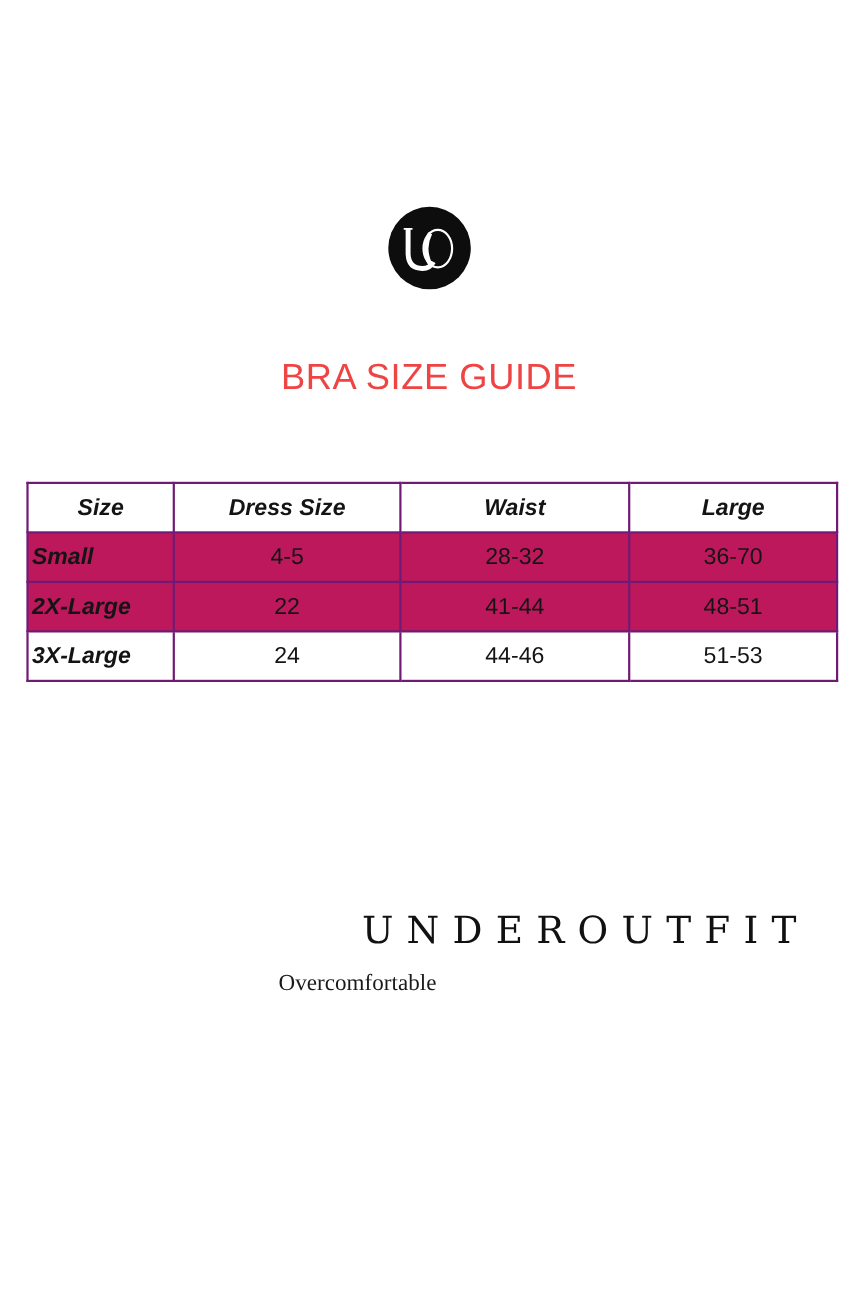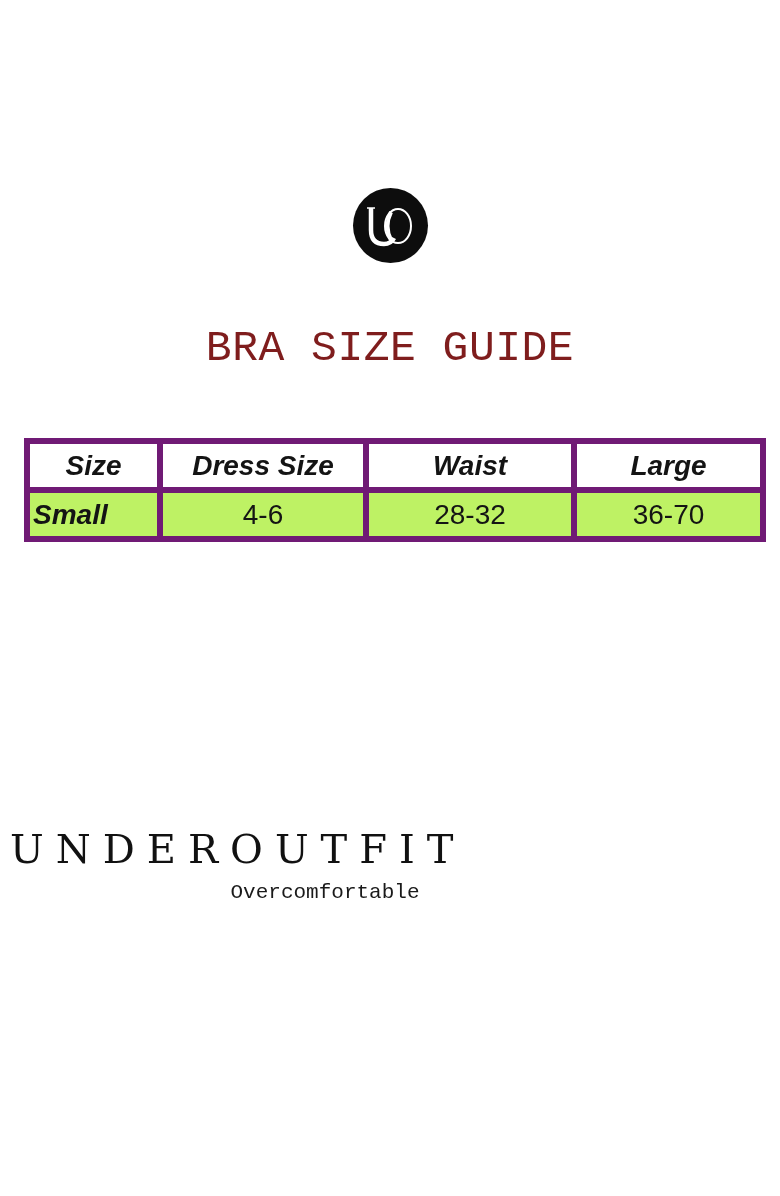--- a/index.html
+++ b/index.html
@@ -27,81 +27,81 @@
       align-items: center;
       justify-content: center;
     }
     .logo svg { display: block; }
     .title {
       position: absolute;
       left: 0;
       width: 780px;
       top: 324px;
       text-align: center;
-      font-family: Liberation Mono, monospace;
-      font-size: 43px;
+      font-family: Liberation Sans, sans-serif;
+      font-size: 33px;
       font-weight: 500;
       letter-spacing: 0.5px;
-      color: #7f1d1d;
+      color: #ef4444;
     }
     table.size-table {
       position: absolute;
       left: 24px;
       top: 438px;
       width: 736px;
       border-collapse: collapse;
       table-layout: fixed;
     }
     .size-table col.c1 { width: 133px; }
     .size-table col.c2 { width: 206px; }
     .size-table col.c3 { width: 208px; }
     .size-table col.c4 { width: 189px; }
     .size-table th, .size-table td {
       height: 43px;
-      border: 6px solid #701a75;
-      font-size: 28px;
+      border: 2px solid #701a75;
+      font-size: 21px;
       padding: 0;
       text-align: center;
       vertical-align: middle;
       color: #141414;
       margin-left: 19px;
     }
     .size-table th {
       font-weight: bold;
       font-style: italic;
       background: #ffffff;
     }
     .size-table td.size-name {
       text-align: left;
       padding-left: 3px;
       font-weight: bold;
       font-style: italic;
     }
-    .size-table tr.shaded td { background: #bef264; }
+    .size-table tr.shaded td { background: #be185d; }
     .brand {
       position: absolute;
       left: 0;
       width: 736px;
       top: 826px;
-      text-align: left;
+      text-align: right;
       font-family: "DejaVu Serif", serif;
-      font-size: 40px;
+      font-size: 34px;
       letter-spacing: 12px;
       padding-left: 10px;
       box-sizing: border-box;
       color: #111111;
       font-weight: normal;
     }
     .tagline {
       position: absolute;
       left: 0;
       width: 650px;
       top: 881px;
       text-align: center;
-      font-family: Liberation Mono, monospace;
+      font-family: Liberation Serif, serif;
       font-size: 21px;
       color: #1a1a1a;
     }
   </style>
 </head>
 <body>
 
 <div class="logo">
   <svg width="52" height="44" viewBox="0 0 52 44">
 
@@ -126,21 +126,33 @@
     <tr>
       <th>Size</th>
       <th>Dress Size</th>
       <th>Waist</th>
       <th>Large</th>
     </tr>
   </thead>
   <tbody>
     <tr class="shaded">
       <td class="size-name">Small</td>
-      <td>4-6</td>
+      <td>4-5</td>
       <td>28-32</td>
       <td>36-70</td>
+    </tr>
+    <tr class="shaded">
+      <td class="size-name">2X-Large</td>
+      <td>22</td>
+      <td>41-44</td>
+      <td>48-51</td>
+    </tr>
+    <tr>
+      <td class="size-name">3X-Large</td>
+      <td>24</td>
+      <td>44-46</td>
+      <td>51-53</td>
     </tr>
   </tbody>
 </table>
 
 <div class="brand">UNDEROUTFIT</div>
 <div class="tagline">Overcomfortable</div>
 
 </body></html>

